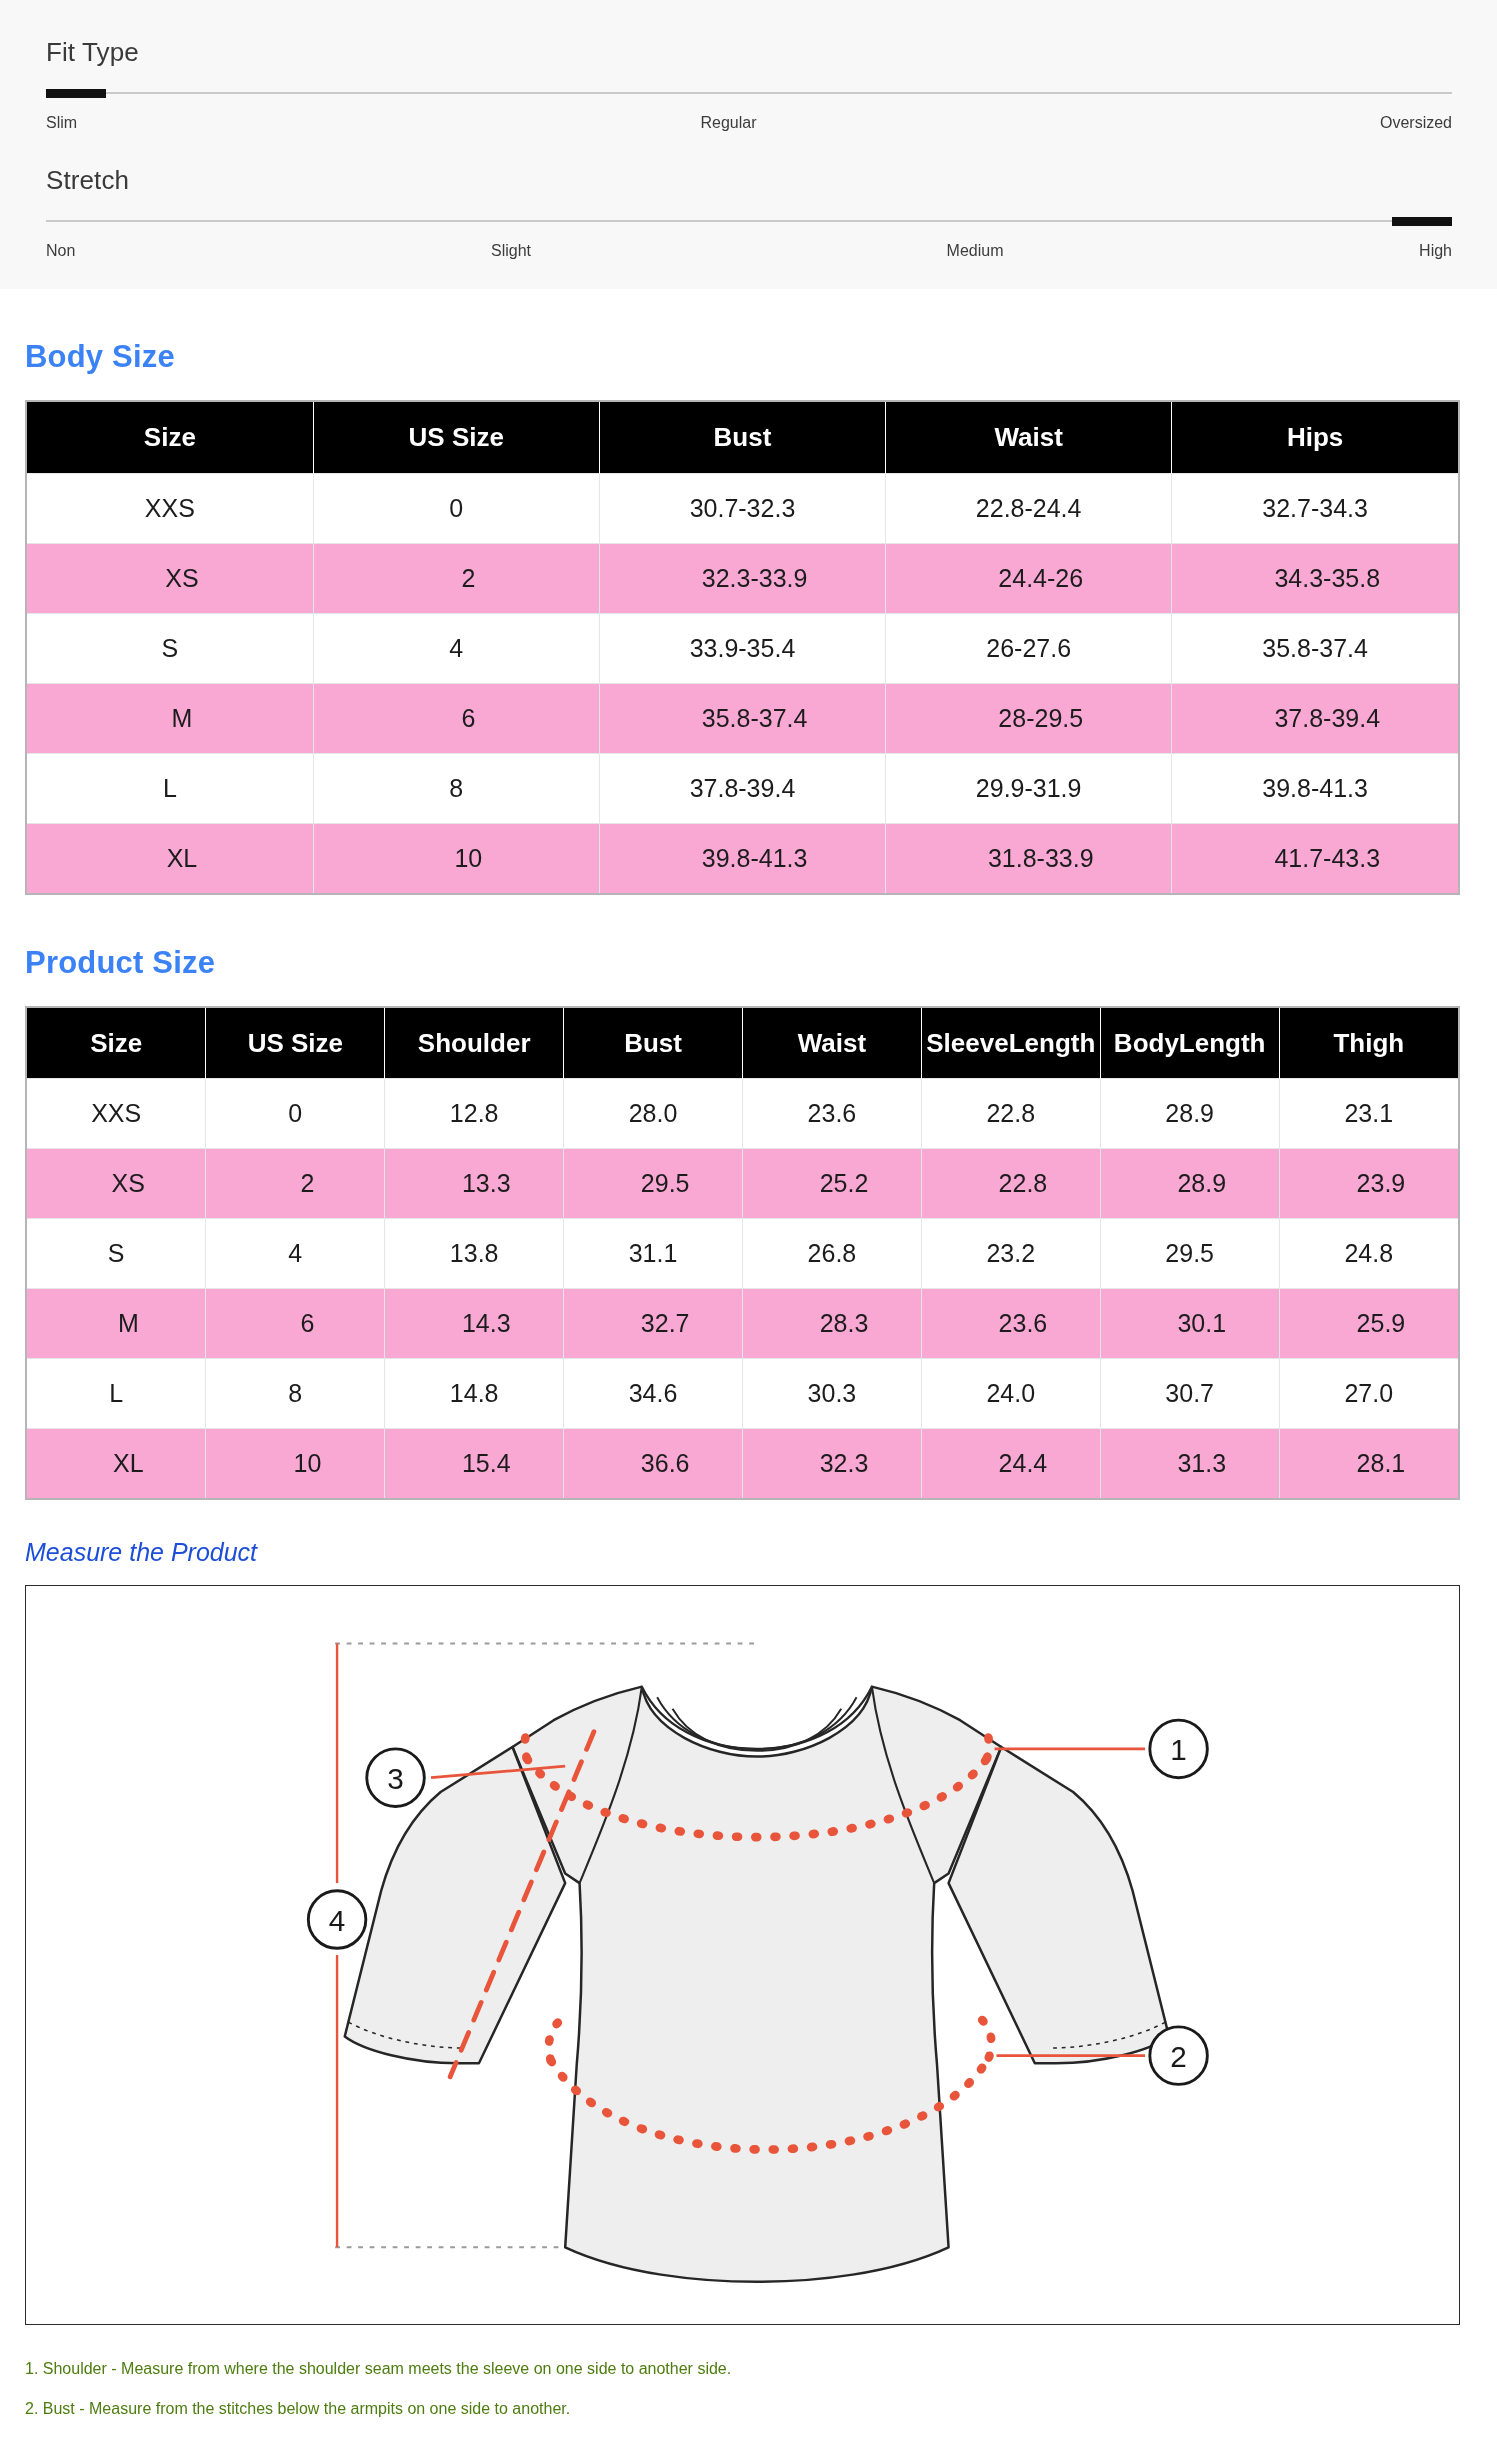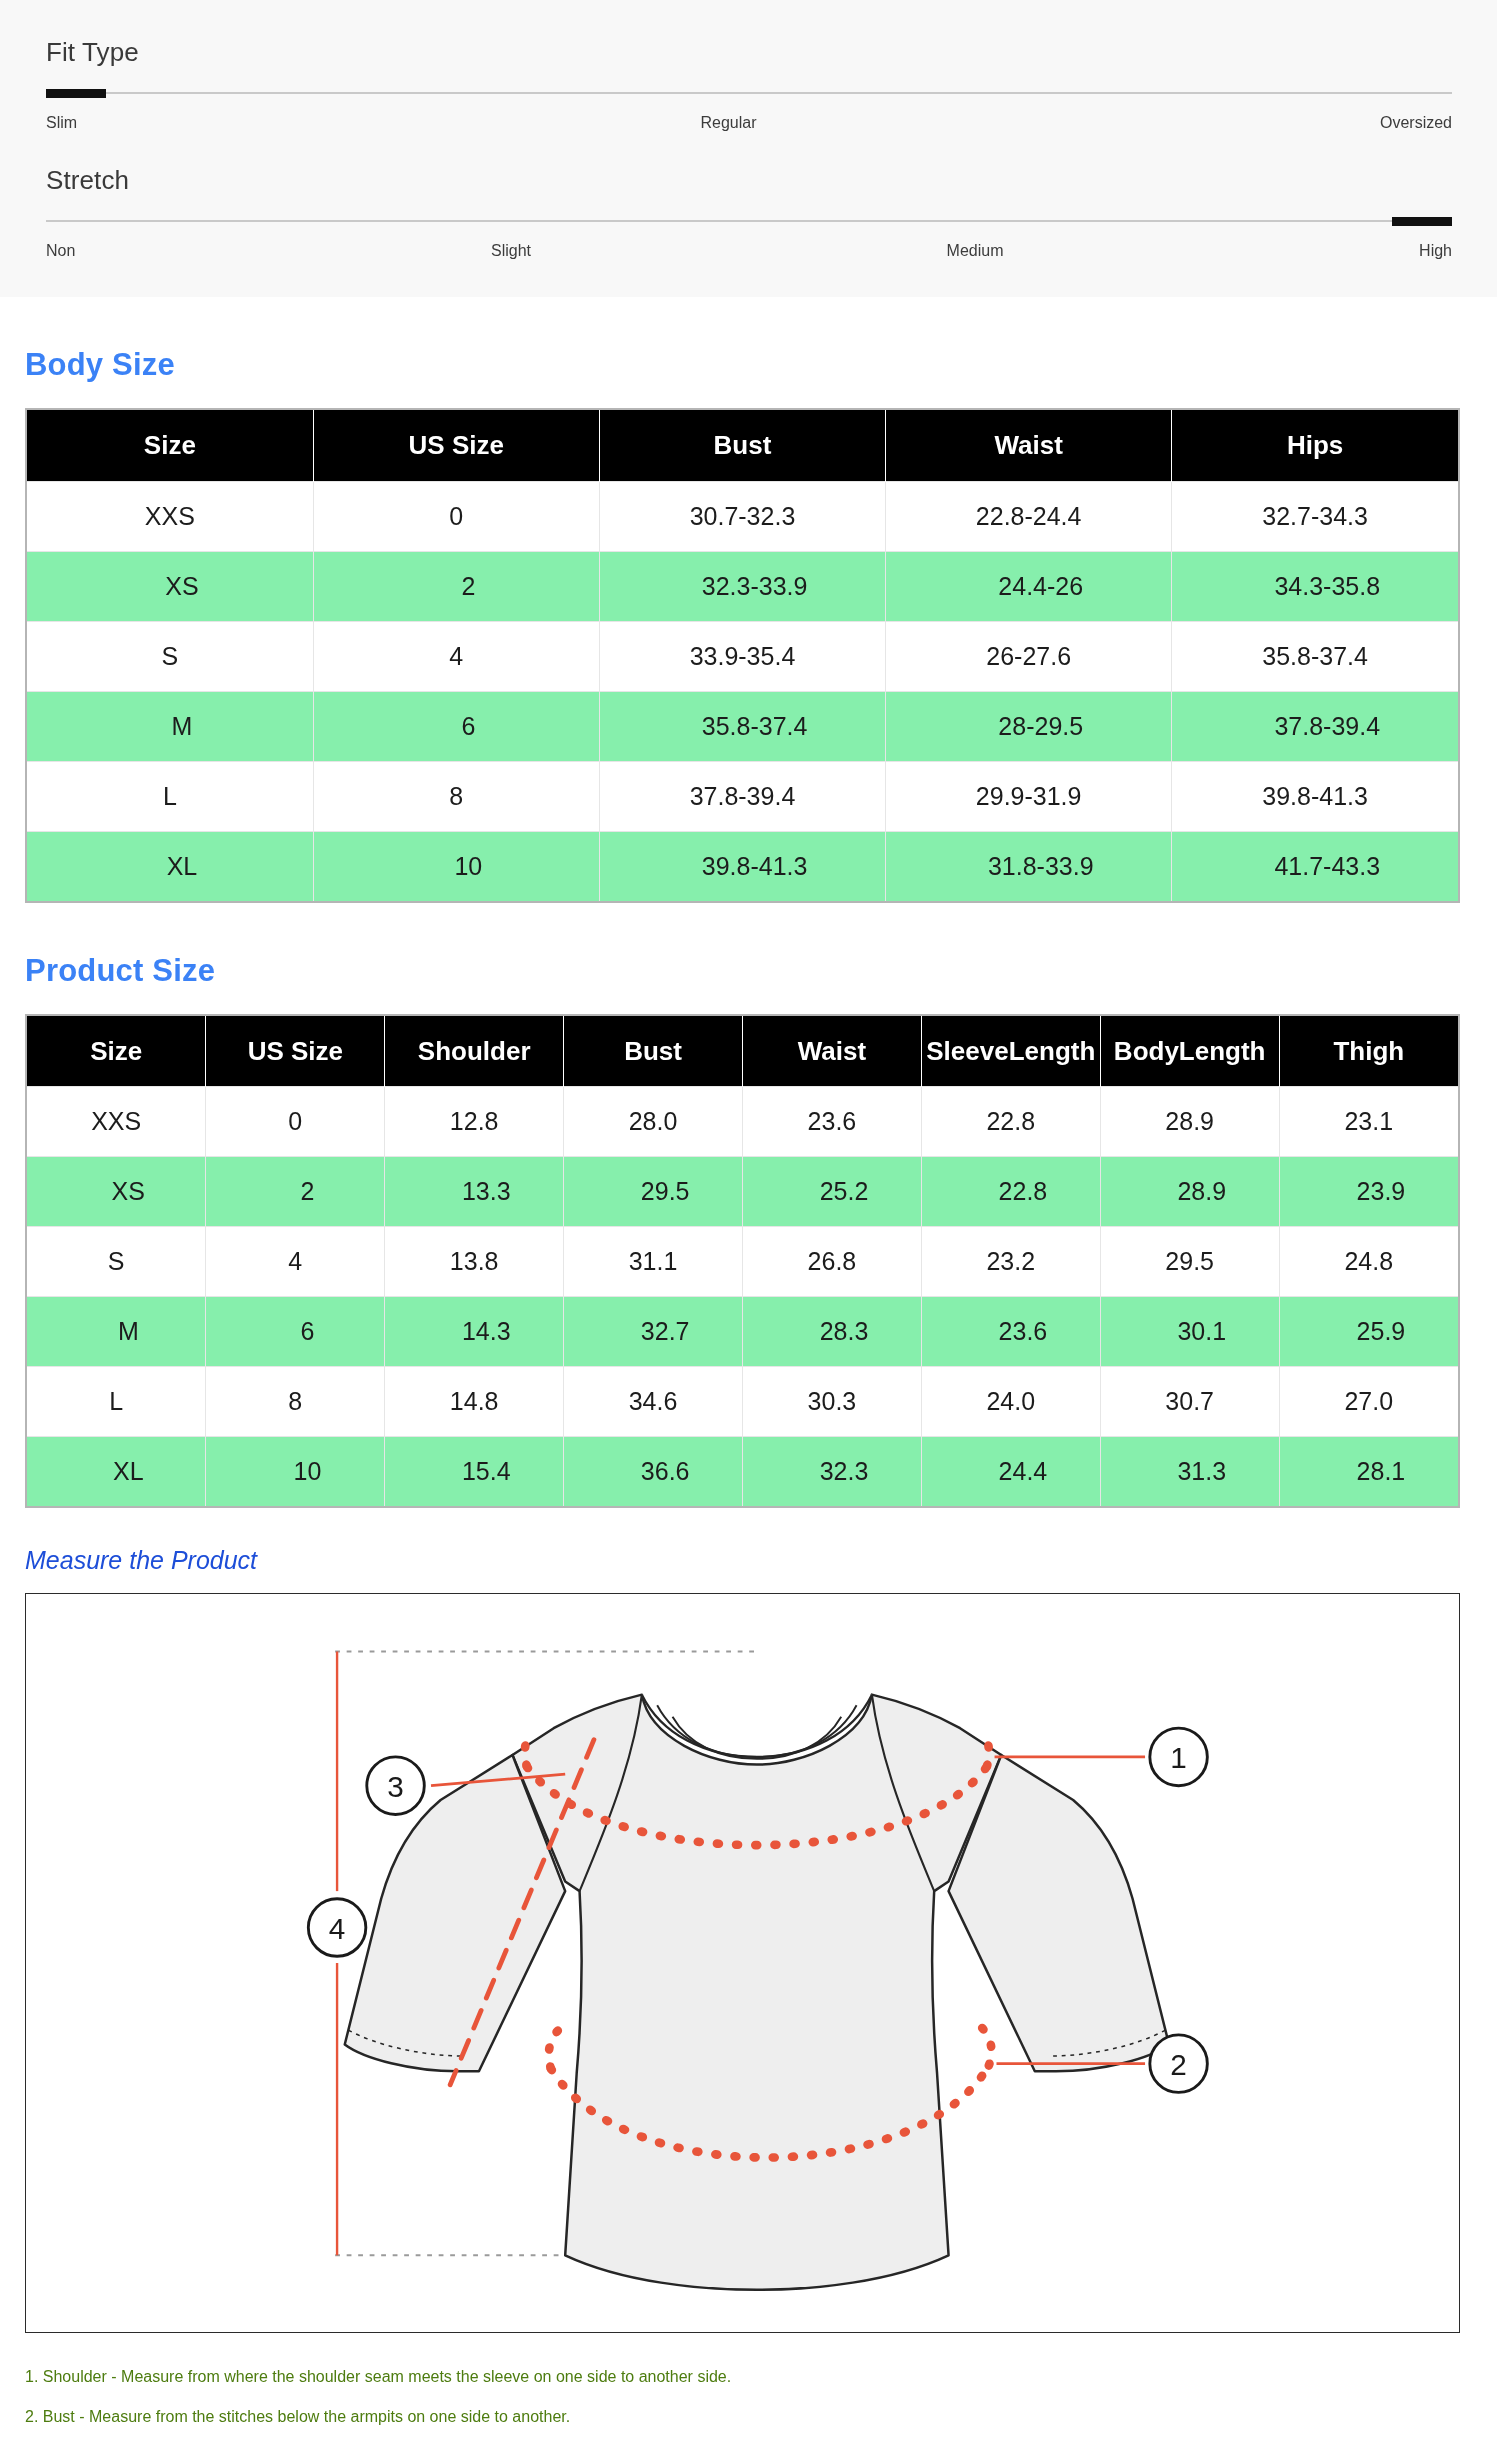--- a/index.html
+++ b/index.html
@@ -12,21 +12,21 @@
   }
   .page { width: 1498px; padding: 0 0 38px 0; }
 
   
   .fit-panel {
     background: #f8f8f8;
     padding: 37px 46px 25px 46px;
     margin: 0 0 0 0;
   }
   .slider-group { margin-bottom: 33px; }
-  .slider-group:last-child { margin-bottom: 12px; }
+  .slider-group:last-child { margin-bottom: 4px; }
   .slider-title {
     font-size: 26px;
     color: #3a3a3a;
     font-weight: 400;
     letter-spacing: 0.1px;
     margin-bottom: 21px;
   }
   .slider-track-wrap {
     position: relative;
     height: 7.7px;
@@ -89,21 +89,21 @@
   tbody td {
     font-size: 25px;
     color: #1c1c1c;
     text-align: center;
     padding: 20px 3.8px;
     border-right: 1px solid #e6e6e6;
     border-top: 1px solid #e6e6e6;
     background: #ffffff;
   }
   tbody td:last-child { border-right: none; }
-  tbody tr.alt td { background: #86efac; padding-left: 28px; }
+  tbody tr.alt td { background: #f9a8d4; padding-left: 28px; }
 
   
   .measure-label {
     font-size: 25px;
     font-style: italic;
     color: #1d4ed8;
     margin: 38px 0 17.3px 25px;
   }
   .diagram-box {
     margin: 0 38px 0 25px;

